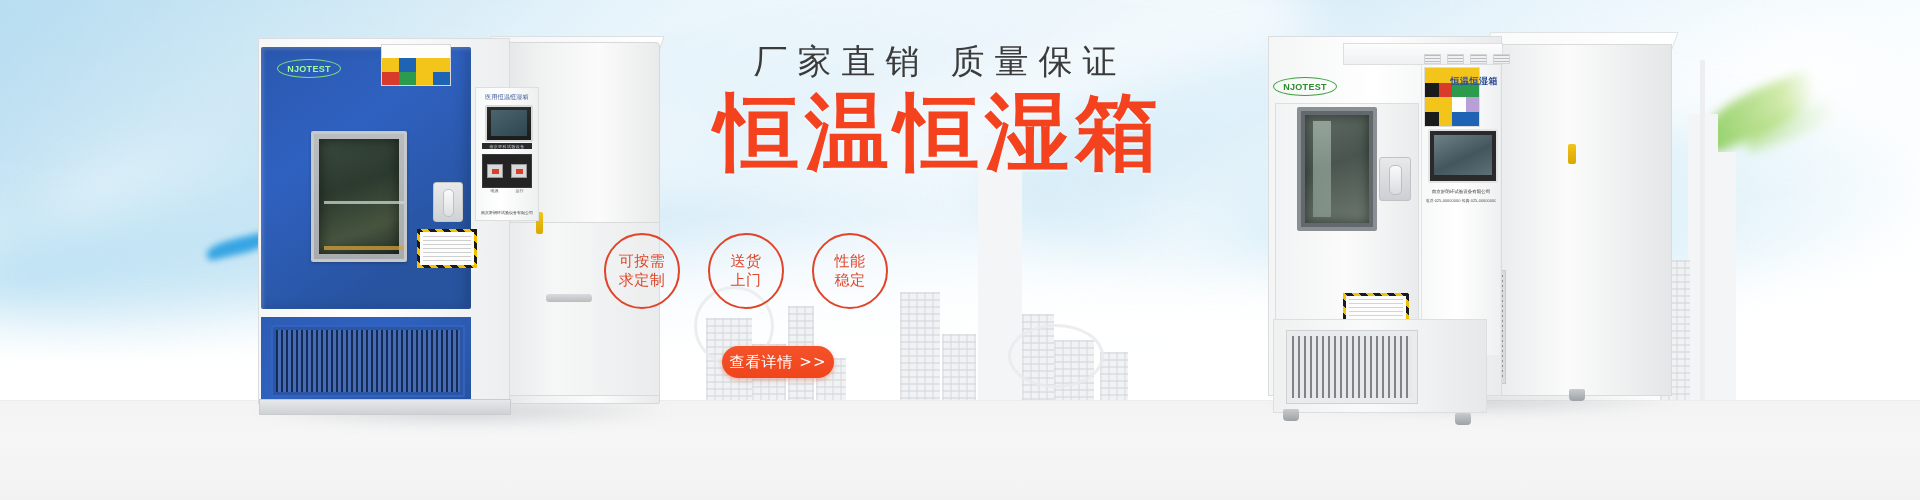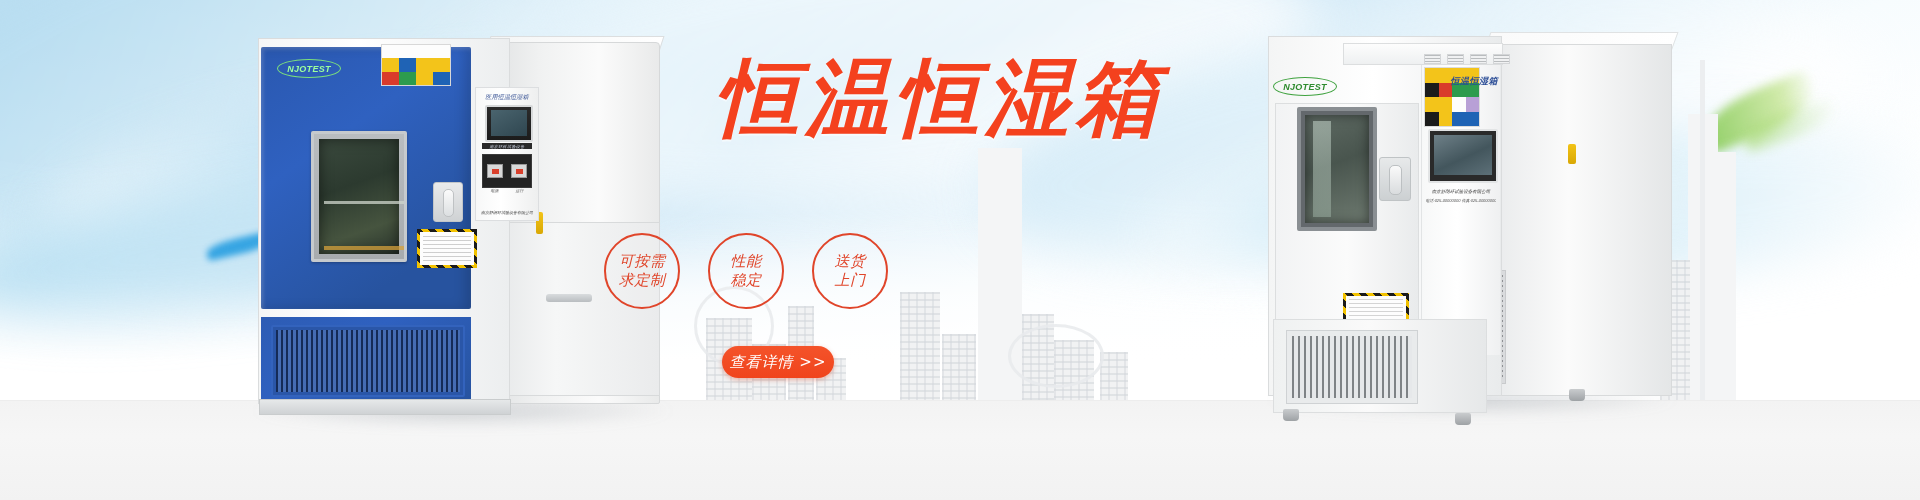--- a/index.html
+++ b/index.html
@@ -4,21 +4,20 @@
 <style>
   html,body{margin:0;padding:0;}
   body{
     width:1920px;height:500px;overflow:hidden;
     font-family:"Liberation Sans","DejaVu Sans",sans-serif;
     background:#ffffff;
   }
   #banner{
     position:relative;width:1920px;height:500px;overflow:hidden;
     background:#ffffff;
-    font-style:italic;
   }
 
   
   .sky{
     position:absolute;left:0;top:0;width:1920px;height:410px;
     background:
       linear-gradient(to bottom,
         rgba(255,255,255,0) 52%,
         rgba(255,255,255,.75) 72%,
         #ffffff 88%),
@@ -585,33 +584,34 @@
         <div class="mr-grille"></div>
       </div>
 
       <div class="mr-foot" style="left:14px;top:372px;"></div>
       <div class="mr-foot" style="left:186px;top:376px;"></div>
       <div class="mr-foot" style="left:300px;top:352px;"></div>
     </div>
   </div>
 
   <div class="copy">
+    <div class="tagline">厂家直销  质量保证</div>
     <div class="headline">恒温恒湿箱</div>
   </div>
 
   <div class="badges">
     <div class="badge">
       <span>可按需</span>
       <span>求定制</span>
     </div>
     <div class="badge">
+      <span>送货</span>
+      <span>上门</span>
+    </div>
+    <div class="badge">
       <span>性能</span>
       <span>稳定</span>
     </div>
-    <div class="badge">
-      <span>送货</span>
-      <span>上门</span>
-    </div>
   </div>
 
   <div class="cta">查看详情 &gt;&gt;</div>
 
 </div>
 
 </body></html>

